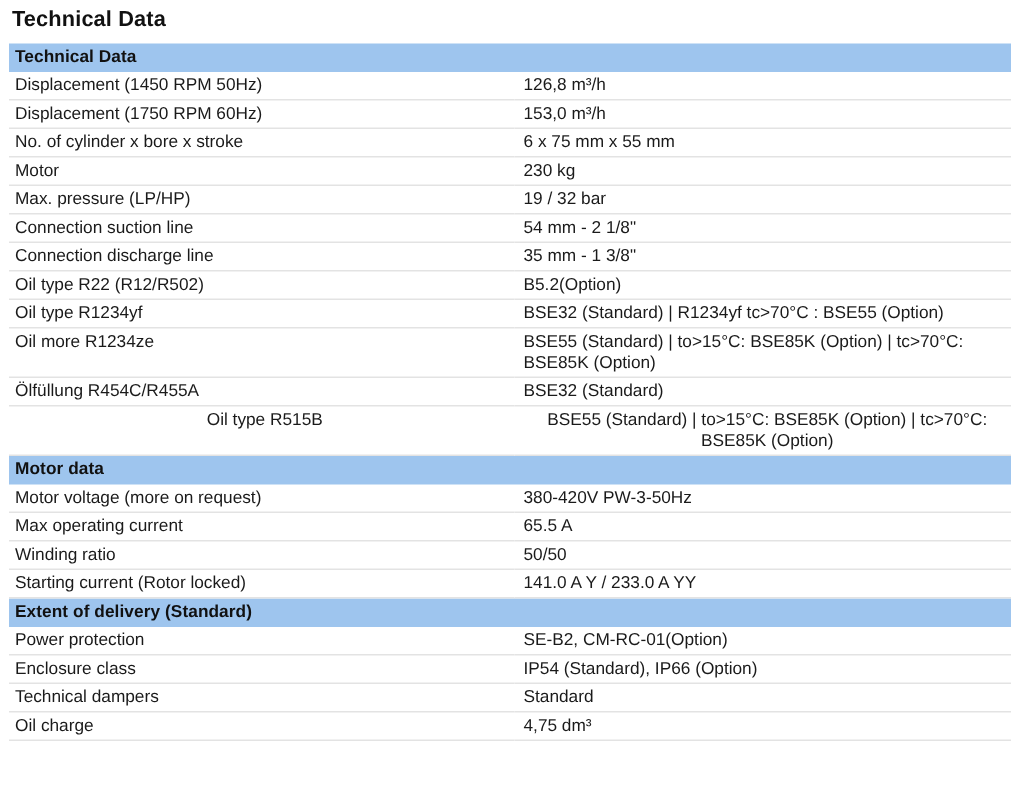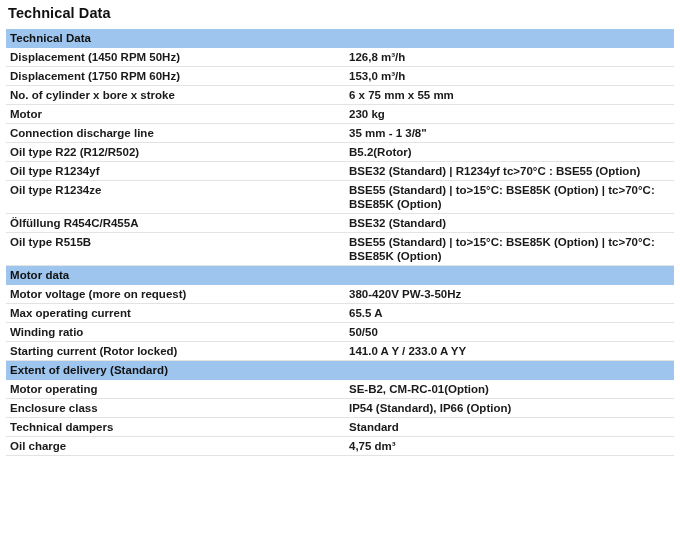--- a/index.html
+++ b/index.html
@@ -57,29 +57,29 @@
 
   tr.data-row > td {
     font-size: 11.5px;
     line-height: 14px;
     color: #1a1a1a;
     padding: 2px 0 2px 4px;
     border-bottom: 1px solid #e3e3e3;
     vertical-align: top;
     word-wrap: break-word;
     overflow-wrap: break-word;
-    font-weight: bold;
   }
 
   tr.data-row > td.value-cell {
     padding-left: 6px;
   }
 
   tr.data-row.last-in-section > td {
     border-bottom: 1px solid #e3e3e3;
+    text-align: center;
   }
 
   .value-line {
     display: block;
   }
 </style>
 </head>
 <body>
 
 <div id="page">
@@ -113,39 +113,51 @@
             <span class="value-line">6 x 75 mm x 55 mm</span>
           </td>
         </tr>
         <tr class="data-row">
           <td class="label-cell">Motor</td>
           <td class="value-cell">
             <span class="value-line">230 kg</span>
           </td>
         </tr>
         <tr class="data-row">
+          <td class="label-cell">Max. pressure (LP/HP)</td>
+          <td class="value-cell">
+            <span class="value-line">19 / 32 bar</span>
+          </td>
+        </tr>
+        <tr class="data-row">
+          <td class="label-cell">Connection suction line</td>
+          <td class="value-cell">
+            <span class="value-line">54 mm - 2 1/8"</span>
+          </td>
+        </tr>
+        <tr class="data-row">
           <td class="label-cell">Connection discharge line</td>
           <td class="value-cell">
             <span class="value-line">35 mm - 1 3/8"</span>
           </td>
         </tr>
         <tr class="data-row">
           <td class="label-cell">Oil type R22 (R12/R502)</td>
           <td class="value-cell">
-            <span class="value-line">B5.2(Rotor)</span>
+            <span class="value-line">B5.2(Option)</span>
           </td>
         </tr>
         <tr class="data-row">
           <td class="label-cell">Oil type R1234yf</td>
           <td class="value-cell">
             <span class="value-line">BSE32 (Standard) | R1234yf tc&gt;70°C : BSE55 (Option)</span>
           </td>
         </tr>
         <tr class="data-row">
-          <td class="label-cell">Oil type R1234ze</td>
+          <td class="label-cell">Oil more R1234ze</td>
           <td class="value-cell">
             <span class="value-line">BSE55 (Standard) | to&gt;15°C: BSE85K (Option) | tc&gt;70°C:</span>
             <span class="value-line">BSE85K (Option)</span>
           </td>
         </tr>
         <tr class="data-row">
           <td class="label-cell">Ölfüllung R454C/R455A</td>
           <td class="value-cell">
             <span class="value-line">BSE32 (Standard)</span>
           </td>
@@ -181,21 +193,21 @@
         <tr class="data-row">
           <td class="label-cell">Starting current (Rotor locked)</td>
           <td class="value-cell">
             <span class="value-line">141.0 A Y / 233.0 A YY</span>
           </td>
         </tr>
         <tr class="section-header">
           <td colspan="2">Extent of delivery (Standard)</td>
         </tr>
         <tr class="data-row">
-          <td class="label-cell">Motor operating</td>
+          <td class="label-cell">Power protection</td>
           <td class="value-cell">
             <span class="value-line">SE-B2, CM-RC-01(Option)</span>
           </td>
         </tr>
         <tr class="data-row">
           <td class="label-cell">Enclosure class</td>
           <td class="value-cell">
             <span class="value-line">IP54 (Standard), IP66 (Option)</span>
           </td>
         </tr>

